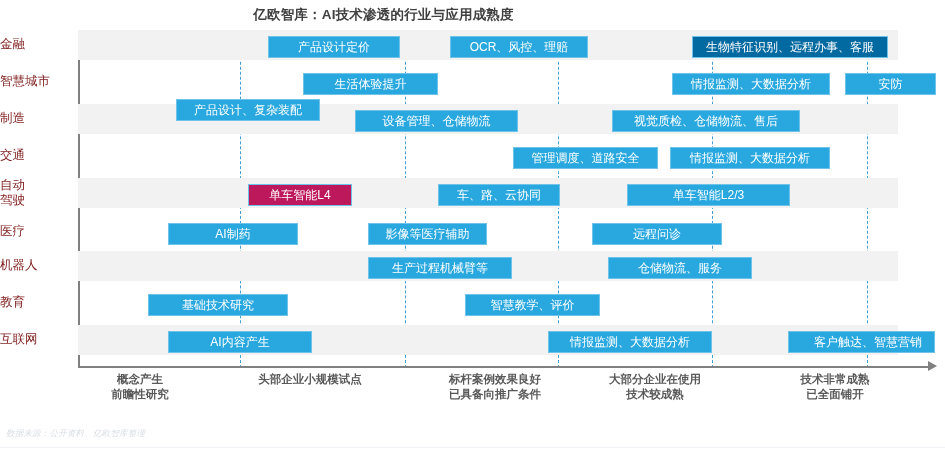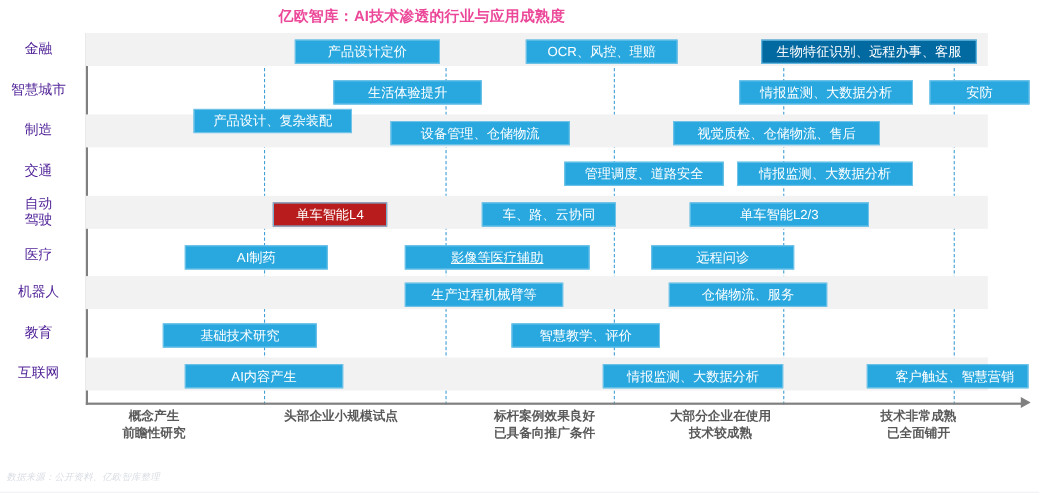--- a/index.html
+++ b/index.html
@@ -20,21 +20,21 @@
 
   
   #chart-title {
     position: absolute;
     top: 6px;
     left: 0;
     width: 767px;
     text-align: center;
     font-size: 13.5px;
     font-weight: bold;
-    color: #ec4899;
+    color: #404040;
     letter-spacing: 0.2px;
   }
 
   
   #plot {
     position: absolute;
     left: 78px;
     top: 32px;
     width: 862px;
     height: 334px;
@@ -75,23 +75,22 @@
   }
   .row-band.clear {
     background: transparent;
   }
 
   
   .cat-label {
     position: absolute;
     left: 0;
     width: 70px;
-    text-align: center;
     font-size: 12.5px;
-    color: #4c1d95;
+    color: #7f1d1d;
     line-height: 15px;
   }
 
   
   .gridline {
     position: absolute;
     top: 32px;
     width: 0;
     height: 336px;
     border-left: 1.4px dashed #3f9fd6;
@@ -163,21 +162,21 @@
 <div id="x-axis-arrow"></div>
 
 <div id="footer-rule"></div>
 <div id="footer-note">数据来源：公开资料、亿欧智库整理</div>
 
 <div class="row-band" style="left: 78px; top: 30px; width: 820px; height: 30px;"></div>
 <div class="cat-label" style="top: 37px;">
     <div>金融</div>
   </div>
 <div class="bar" style="left: 268px; width: 132px; top: 36px; height: 22px; background: rgb(41, 168, 223); border-color: rgb(111, 194, 232);">产品设计定价</div>
-<div class="bar" style="left: 450px; width: 138px; top: 36px; height: 22px; background: rgb(41, 168, 223); border-color: rgb(111, 194, 232); margin-left: 28px;">OCR、风控、理赔</div>
+<div class="bar" style="left: 450px; width: 138px; top: 36px; height: 22px; background: rgb(41, 168, 223); border-color: rgb(111, 194, 232);">OCR、风控、理赔</div>
 <div class="bar" style="left: 668px; width: 196px; top: 36px; height: 22px; background: #0369a1; border-color: rgb(111, 194, 232); margin-left: 24px;">生物特征识别、远程办事、客服</div>
 <div class="row-band clear" style="left: 78px; top: 67px; width: 820px; height: 30px;"></div>
 <div class="cat-label" style="top: 74px;">
     <div>智慧城市</div>
   </div>
 <div class="bar" style="left: 303px; width: 135px; top: 73px; height: 22px; background: rgb(41, 168, 223); border-color: rgb(111, 194, 232);">生活体验提升</div>
 <div class="bar" style="left: 672px; width: 158px; top: 73px; height: 22px; background: rgb(41, 168, 223); border-color: rgb(111, 194, 232);">情报监测、大数据分析</div>
 <div class="bar" style="left: 845px; width: 91px; top: 73px; height: 22px; background: rgb(41, 168, 223); border-color: rgb(111, 194, 232);">安防</div>
 <div class="row-band" style="left: 78px; top: 104px; width: 820px; height: 30px;"></div>
 <div class="cat-label" style="top: 111px;">
@@ -190,29 +189,29 @@
 <div class="cat-label" style="top: 148px;">
     <div>交通</div>
   </div>
 <div class="bar" style="left: 513px; width: 145px; top: 147px; height: 22px; background: rgb(41, 168, 223); border-color: rgb(111, 194, 232);">管理调度、道路安全</div>
 <div class="bar" style="left: 670px; width: 160px; top: 147px; height: 22px; background: rgb(41, 168, 223); border-color: rgb(111, 194, 232);">情报监测、大数据分析</div>
 <div class="row-band" style="left: 78px; top: 178px; width: 820px; height: 30px;"></div>
 <div class="cat-label" style="top: 178px;">
     <div>自动</div>
     <div>驾驶</div>
   </div>
-<div class="bar" style="left: 248px; width: 104px; top: 184px; height: 22px; background: #b91c1c; border-color: rgb(111, 194, 232);">单车智能L4</div>
+<div class="bar" style="left: 248px; width: 104px; top: 184px; height: 22px; background: #be185d; border-color: rgb(111, 194, 232);">单车智能L4</div>
 <div class="bar" style="left: 438px; width: 122px; top: 184px; height: 22px; background: rgb(41, 168, 223); border-color: rgb(111, 194, 232);">车、路、云协同</div>
 <div class="bar" style="left: 627px; width: 163px; top: 184px; height: 22px; background: rgb(41, 168, 223); border-color: rgb(111, 194, 232);">单车智能L2/3</div>
 <div class="row-band clear" style="left: 78px; top: 217px; width: 820px; height: 30px;"></div>
 <div class="cat-label" style="top: 224px;">
     <div>医疗</div>
   </div>
 <div class="bar" style="left: 168px; width: 130px; top: 223px; height: 22px; background: rgb(41, 168, 223); border-color: rgb(111, 194, 232);">AI制药</div>
-<div class="bar" style="left: 368px; width: 168px; top: 223px; height: 22px; background: rgb(41, 168, 223); border-color: rgb(111, 194, 232); text-decoration: underline;">影像等医疗辅助</div>
+<div class="bar" style="left: 368px; width: 119px; top: 223px; height: 22px; background: rgb(41, 168, 223); border-color: rgb(111, 194, 232);">影像等医疗辅助</div>
 <div class="bar" style="left: 592px; width: 130px; top: 223px; height: 22px; background: rgb(41, 168, 223); border-color: rgb(111, 194, 232);">远程问诊</div>
 <div class="row-band" style="left: 78px; top: 251px; width: 820px; height: 30px;"></div>
 <div class="cat-label" style="top: 258px;">
     <div>机器人</div>
   </div>
 <div class="bar" style="left: 368px; width: 144px; top: 257px; height: 22px; background: rgb(41, 168, 223); border-color: rgb(111, 194, 232);">生产过程机械臂等</div>
 <div class="bar" style="left: 608px; width: 144px; top: 257px; height: 22px; background: rgb(41, 168, 223); border-color: rgb(111, 194, 232);">仓储物流、服务</div>
 <div class="row-band clear" style="left: 78px; top: 288px; width: 820px; height: 30px;"></div>
 <div class="cat-label" style="top: 295px;">
     <div>教育</div>

